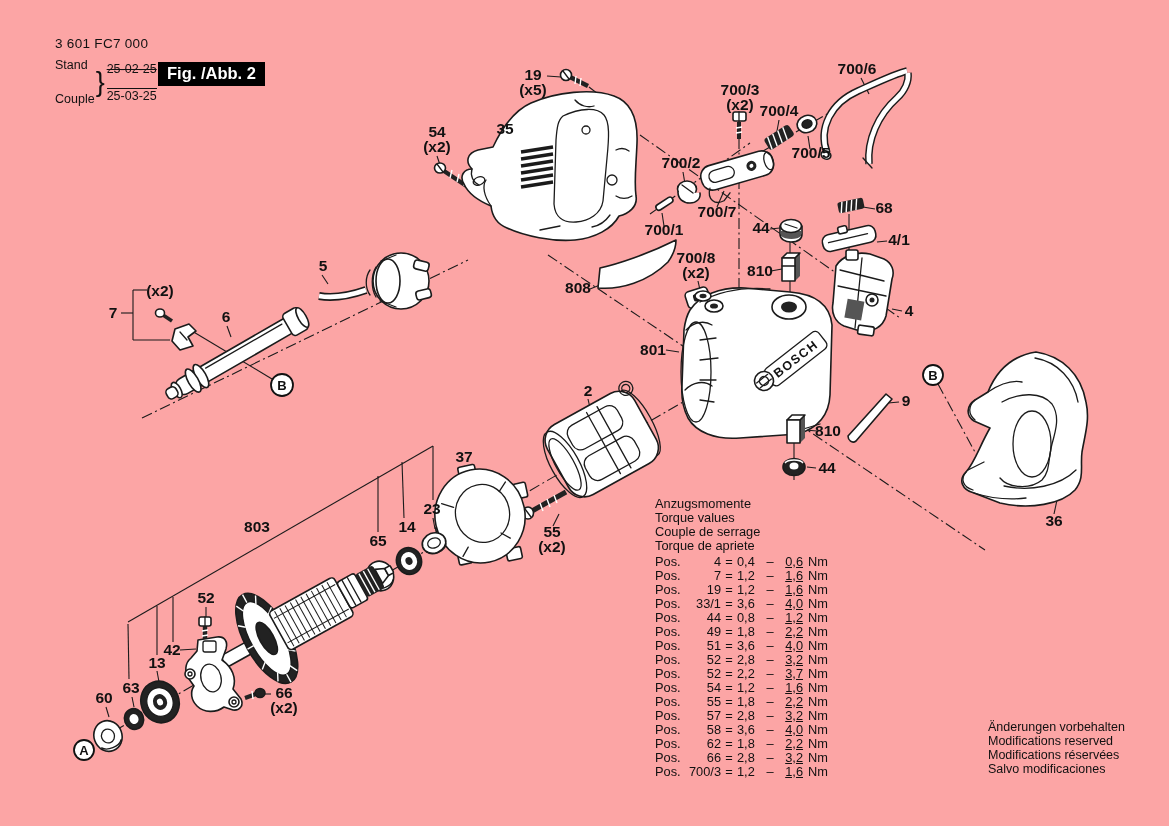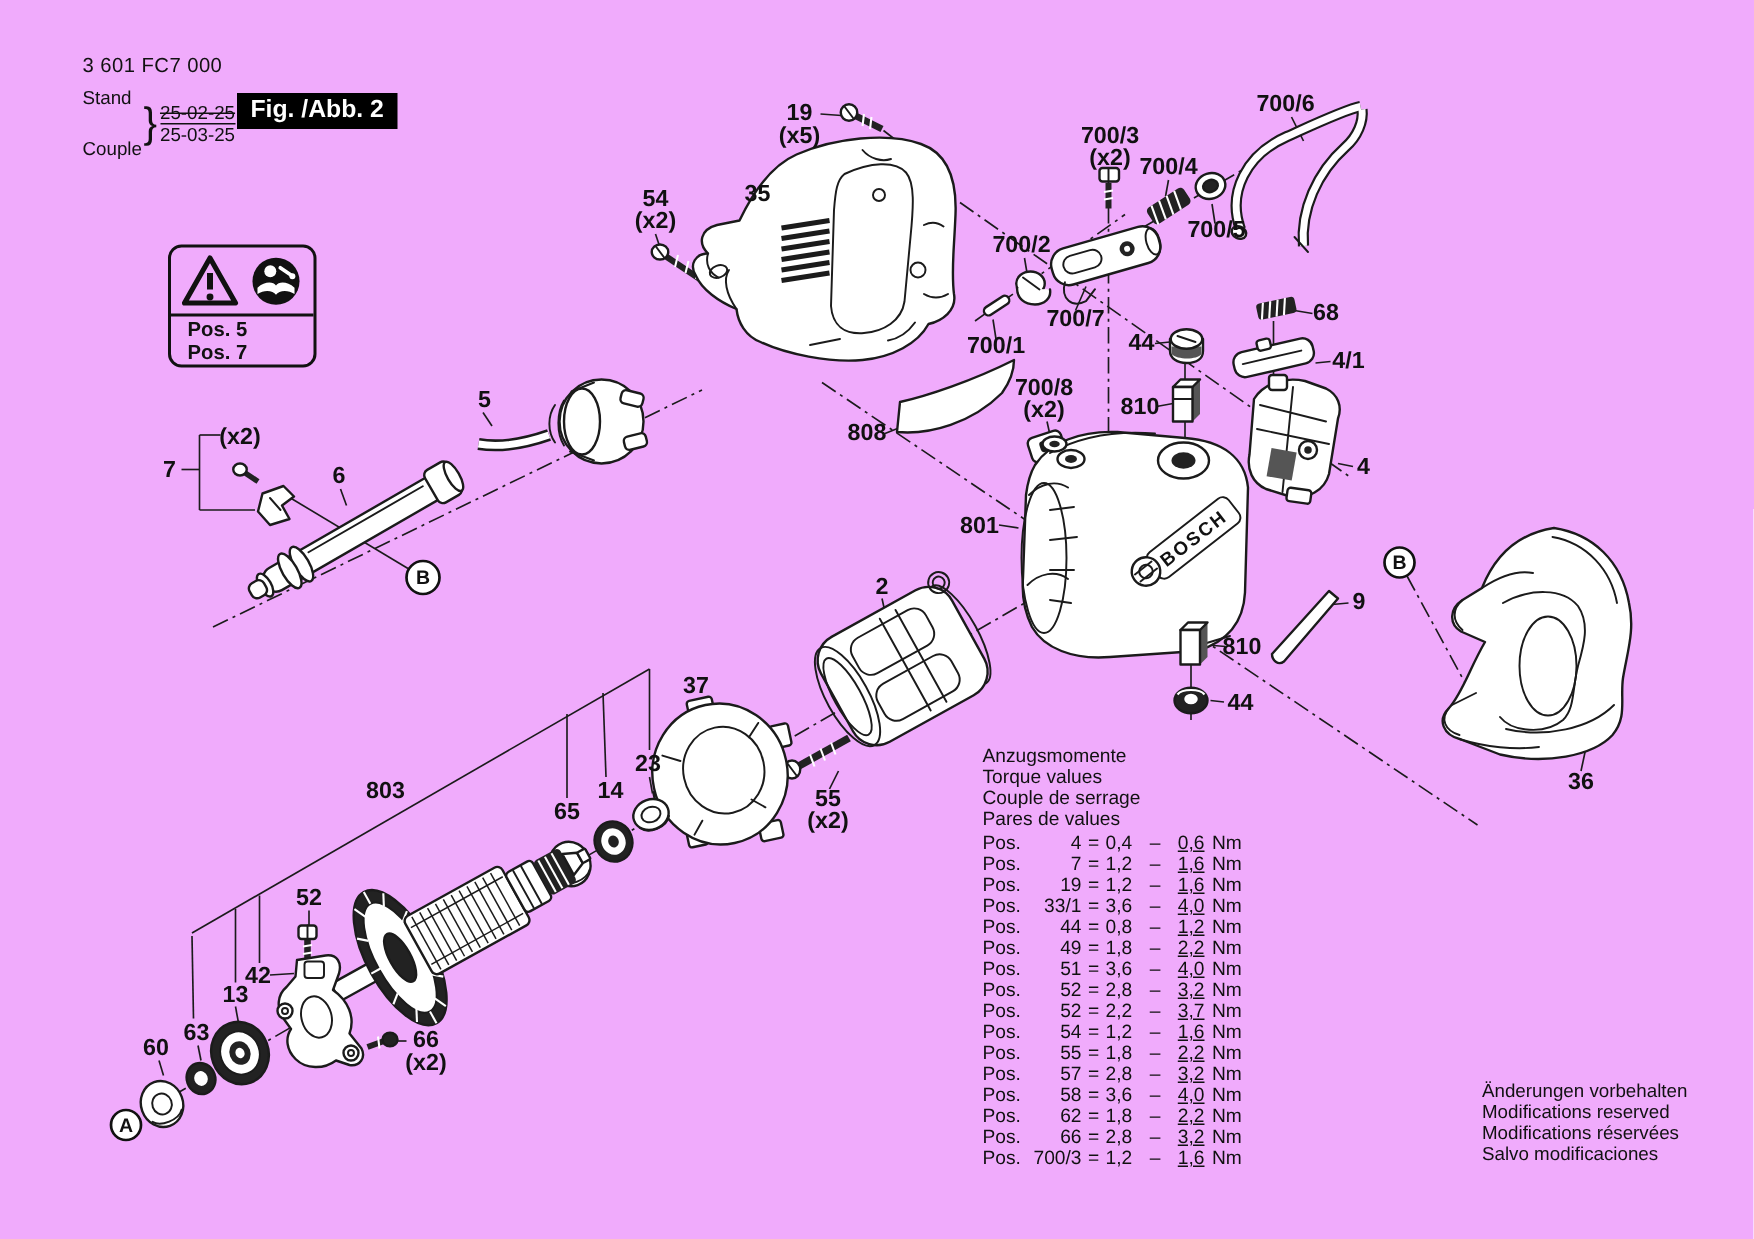--- a/index.html
+++ b/index.html
@@ -1,25 +1,25 @@
 <!DOCTYPE html>
 <html><head>
 <meta charset="utf-8">
 <style>
   html,body{margin:0;padding:0;background:#fff;}
-  .stage{position:relative;width:1169px;height:826px;background:#f0abfc;overflow:hidden;
+  .stage{position:relative;width:1169px;height:826px;background:#fca5a5;overflow:hidden;
          font-family:"Liberation Sans",sans-serif;color:#111;}
   .abs{position:absolute;}
   
   .partno{left:55px;top:36px;font-size:13.5px;letter-spacing:.3px;}
   .standissue{left:55px;top:58px;display:flex;align-items:center;}
   .si-words{display:flex;flex-direction:column;font-size:12.5px;line-height:14px;gap:20px;}
   .si-brace{font-size:27px;font-weight:400;margin:0 2px 0 1px;transform:scaleY(1.05);}
   .si-dates{display:flex;flex-direction:column;font-size:12.5px;line-height:14px;}
-  .old-date{text-decoration:line-through;border-bottom:1.3px solid #111;padding-bottom:0px;}
+  .old-date{text-decoration:line-through;border-bottom:1.3px solid #111;padding-bottom:12px;}
   .figbox{left:158px;top:62px;background:#000;color:#fff;font-weight:bold;font-size:16.5px;
           padding:2px 9px 3px 9px;}
   
   .notice{left:112px;top:163px;width:95px;height:78px;border:2.6px solid #111;border-radius:9px;}
   .notice-icons{height:44px;display:flex;align-items:center;justify-content:center;gap:5px;}
   .notice-pos{border-top:2.2px solid #111;padding:1px 0 0 11px;font-weight:bold;font-size:13.5px;line-height:15px;}
   
   .torque{left:655px;top:497px;font-size:12.8px;line-height:14px;}
   .trow{display:flex;}
   .trow .c-pre{width:28px;}
@@ -56,47 +56,27 @@
       <span>Couple</span>
     </div>
     <div class="si-brace">}</div>
     <div class="si-dates">
       <span class="old-date">25-02-25</span>
       <span>25-03-25</span>
     </div>
   </div>
   <div class="abs figbox">Fig. /Abb. 2</div>
 
-  <div class="abs notice">
-    <div class="notice-icons">
-      <svg width="40" height="37" viewBox="0 0 40 37">
-        <path d="M20,3 L37,33 L3,33 Z" fill="none" stroke="#111" stroke-width="3.4" stroke-linejoin="round"></path>
-        <line x1="20" y1="13" x2="20" y2="24" stroke="#111" stroke-width="4"></line>
-        <circle cx="20" cy="29" r="2.3" fill="#111"></circle>
-      </svg>
-      <svg width="38" height="37" viewBox="0 0 40 37">
-        <circle cx="20" cy="18.5" r="16.5" fill="#111"></circle>
-        <circle cx="16" cy="11.5" r="4.2" fill="#fff"></circle>
-        <path d="M7,23 C12,18.5 18,18.5 20,21.5 C22,18.5 28,18.5 33,23 L33,27.5 C28,24 22,25 20,28 C18,25 12,24 7,27.5 Z" fill="#fff"></path>
-        <path d="M23,9 L31,14.5" stroke="#fff" stroke-width="2.6" stroke-linecap="round"></path>
-        <circle cx="31.5" cy="15" r="2.1" fill="#fff"></circle>
-      </svg>
-    </div>
-    <div class="notice-pos">
-        <div>Pos. 5</div>
-        <div>Pos. 7</div>
-      </div>
-  </div>
 
   <div class="abs torque">
     <div class="theaders" id="torque-headers">
         <div>Anzugsmomente</div>
         <div>Torque values</div>
         <div>Couple de serrage</div>
-        <div>Pares de values</div>
+        <div>Torque de apriete</div>
       </div>
     <div id="torque-rows">
         <div class="trow">
           <span class="c-pre">Pos.</span>
           <span class="c-pos">4</span>
           <span class="c-eq">=</span>
           <span class="c-min">0,4</span>
           <span class="c-dash">–</span>
           <span class="c-max">0,6</span>
           <span class="c-unit">Nm</span>

